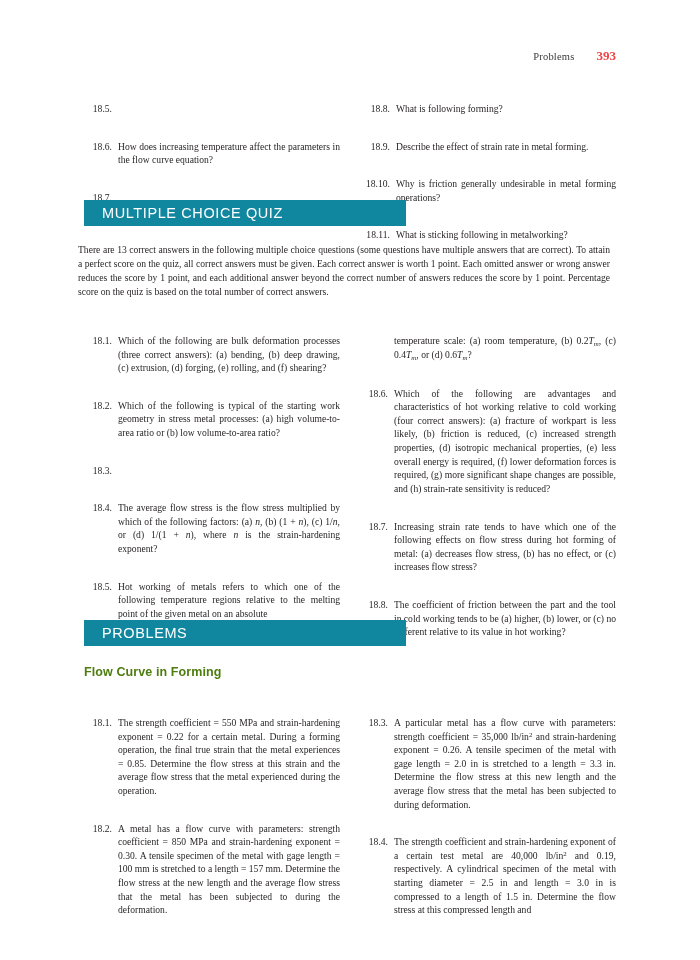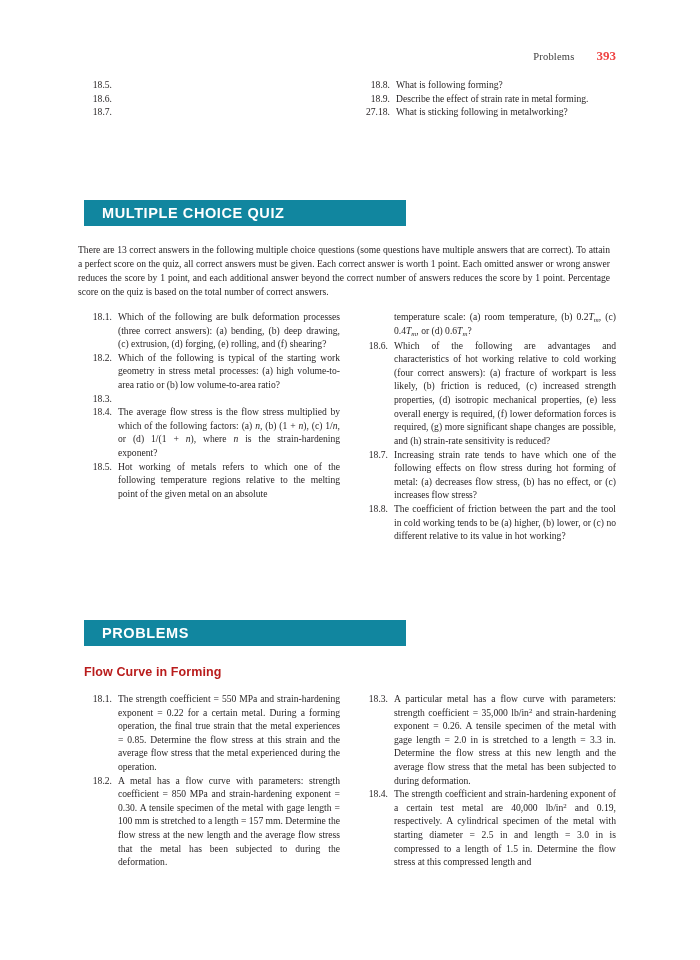--- a/index.html
+++ b/index.html
@@ -61,20 +61,21 @@
     list-style: none;
     margin: 0;
     padding: 0;
   }
   .qitem {
     display: flex;
     font-size: 9.6px;
     line-height: 1.42;
     margin-bottom: 0px;
     text-align: justify;
+    margin-top: 24px;
   }
   .qnum {
     flex: 0 0 auto;
     width: 28px;
     text-align: right;
     padding-right: 6px;
     white-space: nowrap;
   }
   .qtext {
     flex: 1 1 auto;
@@ -90,21 +91,21 @@
     width: 322px;
     height: 26px;
     background: #11869f;
     display: flex;
     align-items: center;
   }
   .banner-text {
     color: #ffffff;
     font-family: "Liberation Sans", "DejaVu Sans", sans-serif;
     font-size: 14.5px;
-    font-weight: bold;
+    font-weight: normal;
     letter-spacing: 0.6px;
     padding-left: 18px;
   }
 
   
   .intro {
     position: absolute;
     left: 78px;
     width: 532px;
     font-size: 9.6px;
@@ -112,21 +113,21 @@
     text-align: justify;
   }
 
   
   .subhead {
     position: absolute;
     left: 84px;
     font-family: "Liberation Sans", "DejaVu Sans", sans-serif;
     font-size: 12.5px;
     font-weight: bold;
-    color: #b91c1c;
+    color: #4d7c0f;
     letter-spacing: 0.1px;
   }
 
   sub { font-size: 72%; vertical-align: -0.22em; }
   sup { font-size: 72%; vertical-align: 0.42em; }
   .ital { font-style: italic; }
 </style>
 </head>
 <body>
 
@@ -138,38 +139,43 @@
   </div>
 
   <div class="columns" style="top:78px;">
     <div class="col">
       <ul class="qlist">
           <li class="qitem">
             <span class="qnum">18.5.</span>
           </li>
           <li class="qitem">
             <span class="qnum">18.6.</span>
+            <span class="qtext">How does increasing temperature affect the parameters in the flow curve equation?</span>
           </li>
           <li class="qitem">
             <span class="qnum">18.7.</span>
           </li>
         </ul>
     </div>
     <div class="col">
       <ul class="qlist narrownum">
           <li class="qitem">
             <span class="qnum">18.8.</span>
             <span class="qtext">What is following forming?</span>
           </li>
           <li class="qitem">
             <span class="qnum">18.9.</span>
             <span class="qtext">Describe the effect of strain rate in metal forming.</span>
           </li>
           <li class="qitem">
-            <span class="qnum">27.18.</span>
+            <span class="qnum">18.10.</span>
+            <span class="qtext">Why is friction generally undesirable in metal forming operations?</span>
+          </li>
+          <li class="qitem">
+            <span class="qnum">18.11.</span>
             <span class="qtext">What is sticking following in metalworking?</span>
           </li>
         </ul>
     </div>
   </div>
 
   <div class="banner" style="top: 200px; background: rgb(17, 134, 159);">
     <span class="banner-text">MULTIPLE CHOICE QUIZ</span>
   </div>
 

